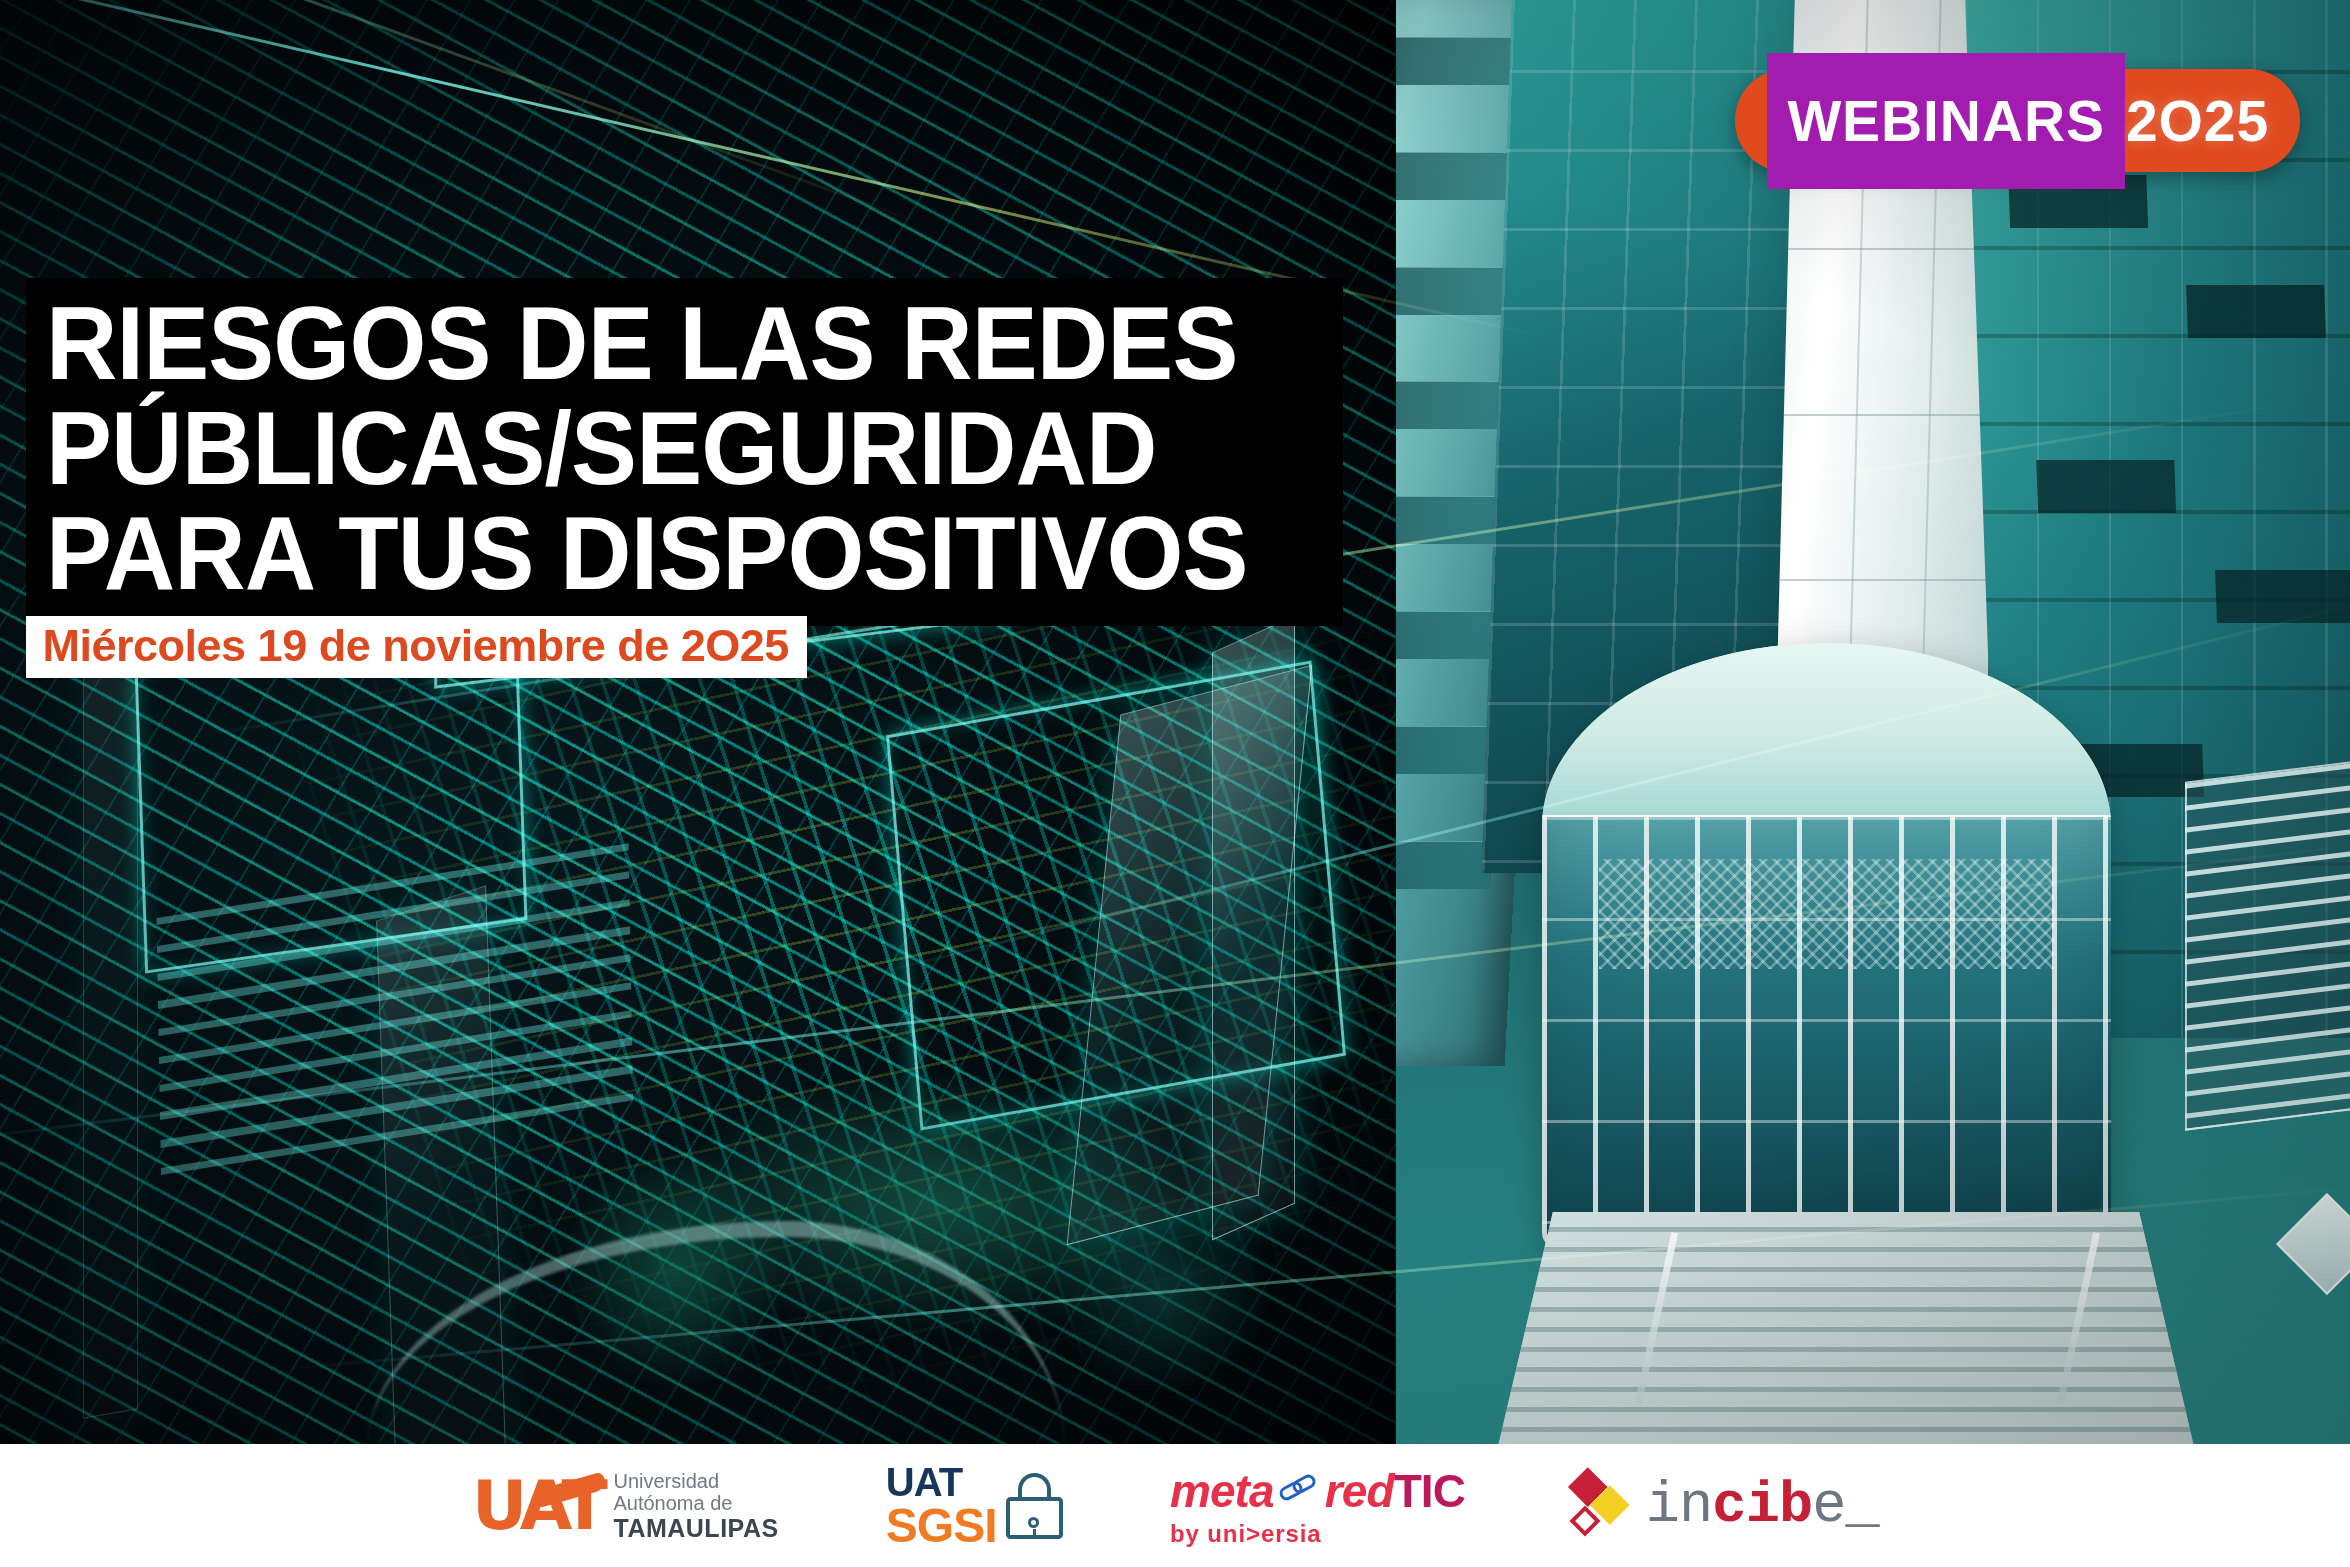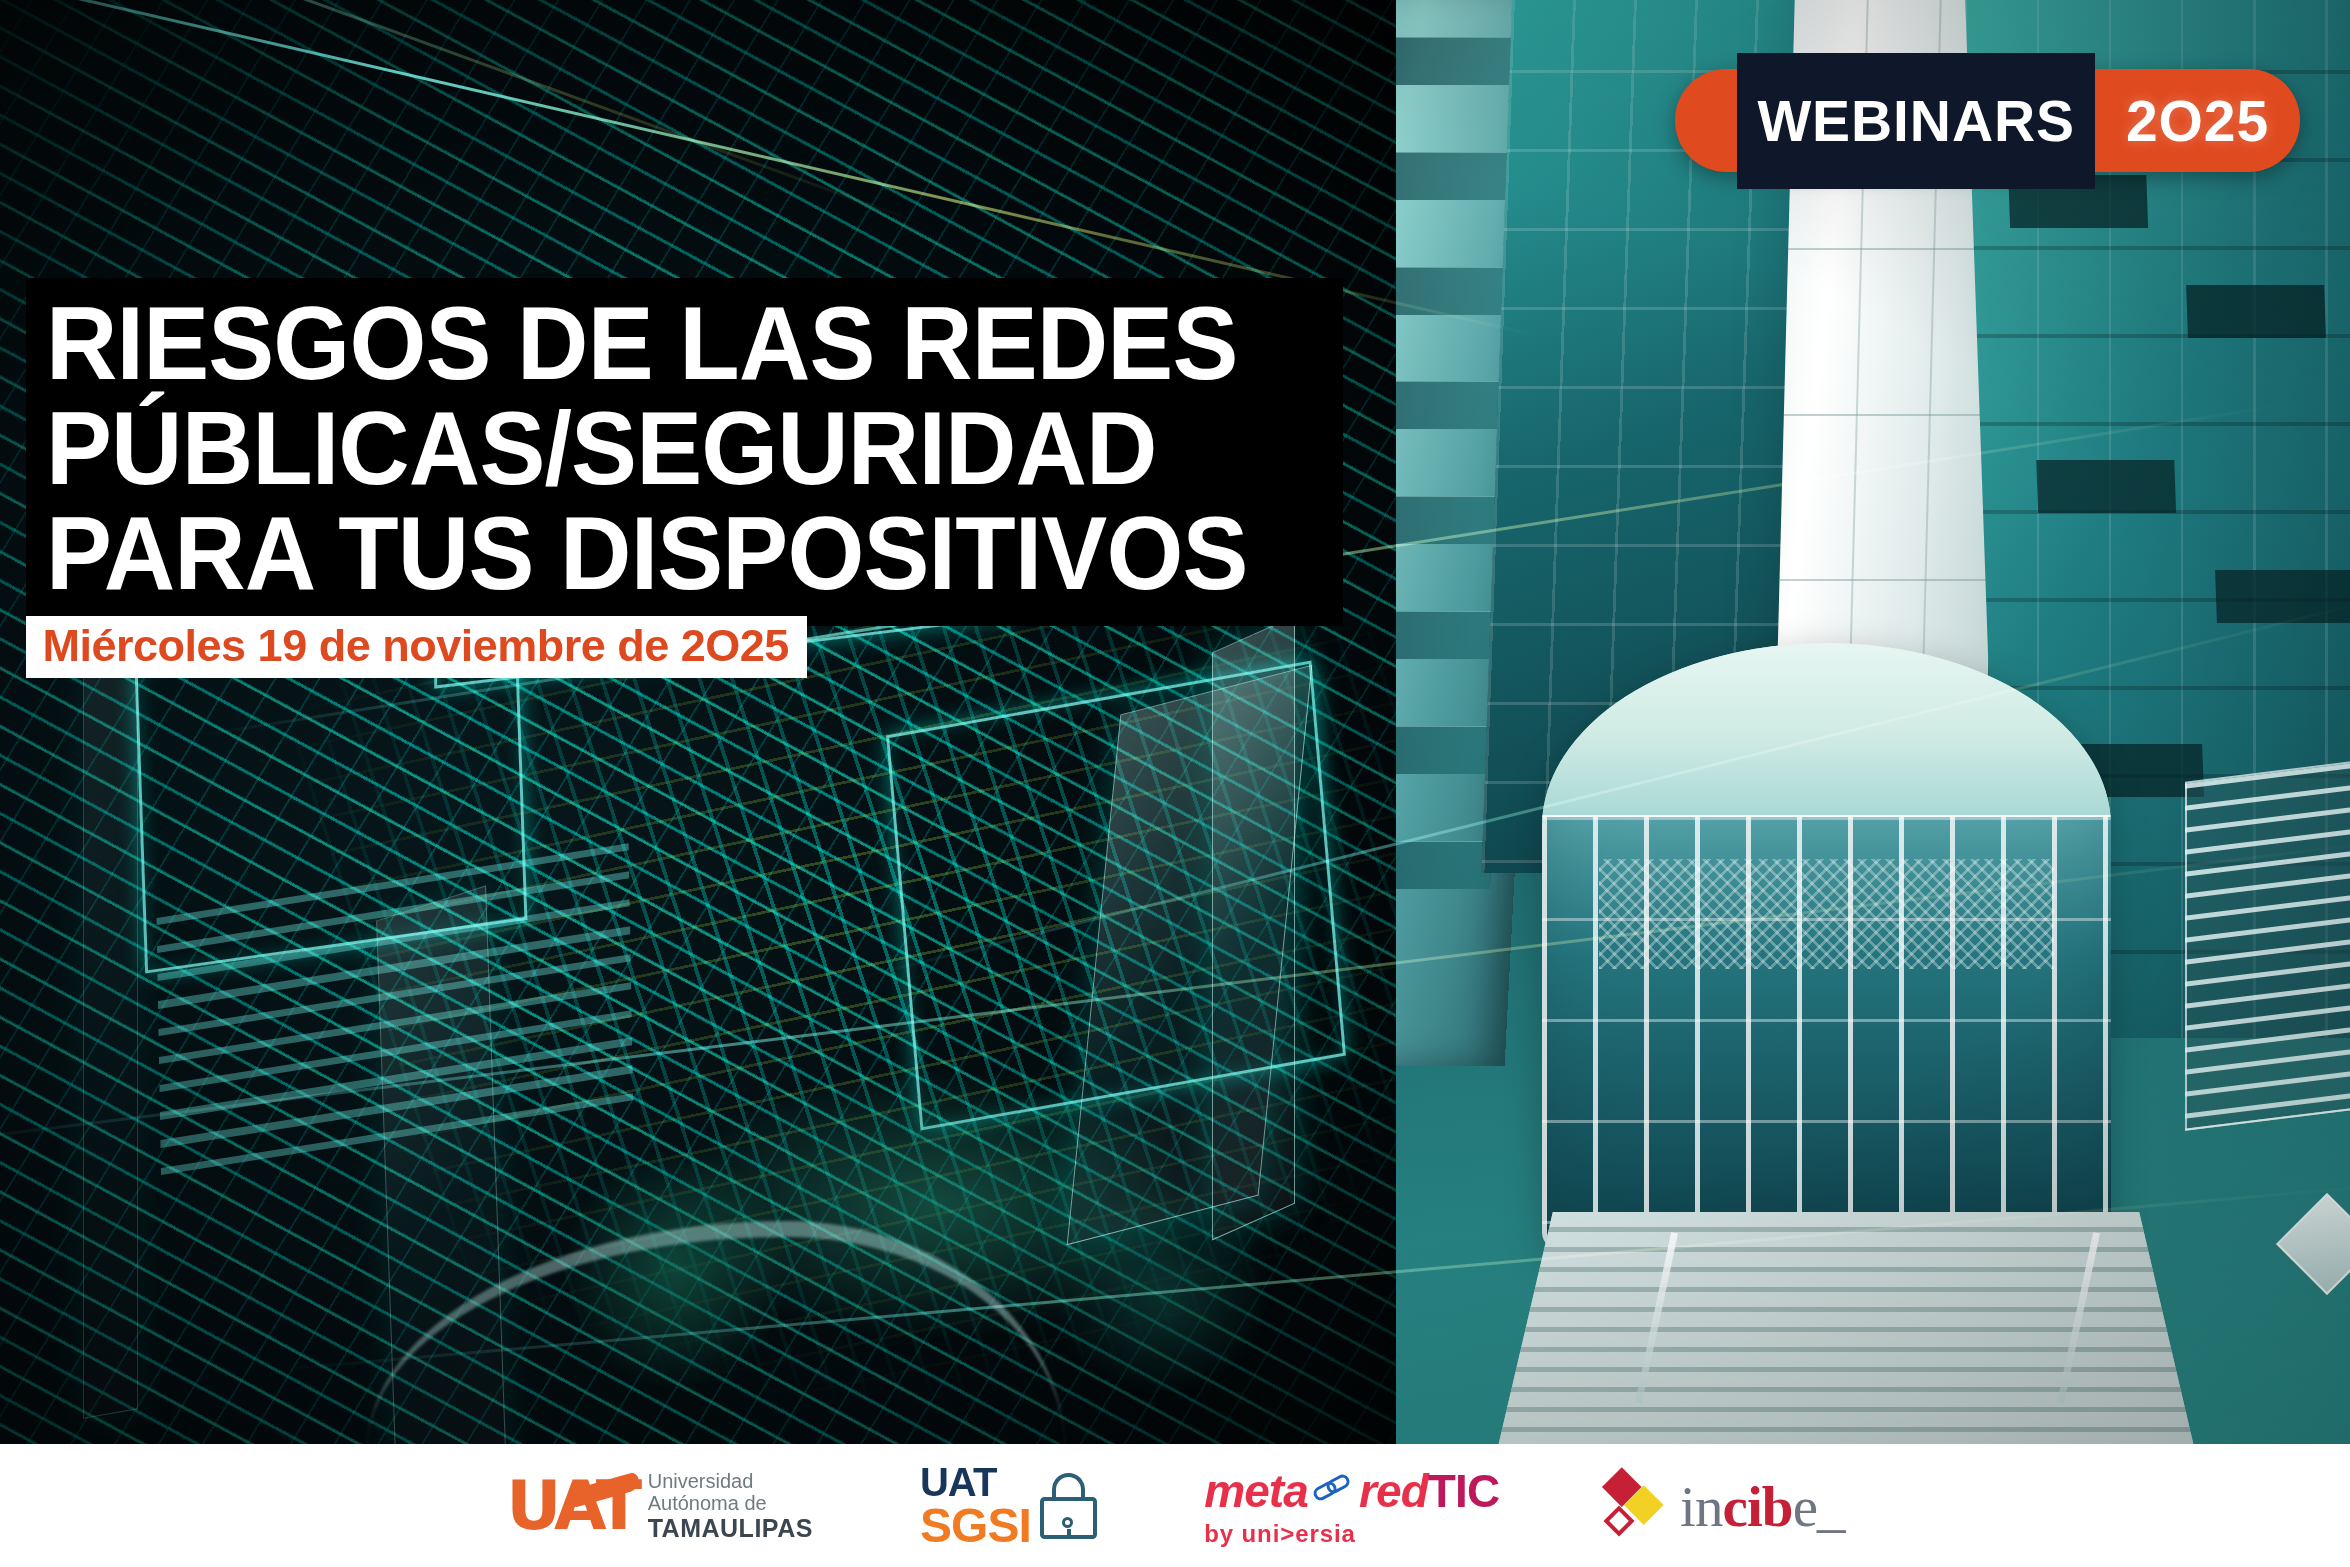--- a/index.html
+++ b/index.html
@@ -234,25 +234,25 @@
     display: flex; align-items: center;
     color: #fff;
     font-size: 57px;
     font-weight: 700;
     letter-spacing: 0.9px;
     text-shadow: 0 0 13px rgba(255,255,255,.25);
     white-space: nowrap;
   }
   .badge-box {
     display: flex; align-items: center;
-    background: #0f172a;
+    background: #a21caf;
     color: #fff;
     font-size: 57px; font-weight: 700;
     padding: 0 20px;
-    margin: -16.5px 31px;
+    margin: -16.5px 1px;
     white-space: nowrap;
     letter-spacing: 0.9px;
   }
 
   
   .title-block {
     position: absolute; left: 26px; top: 278px;
     width: 1317px;
     background: #000;
     padding: 13px 22px 20px 20px;
@@ -349,21 +349,21 @@
   .mrt-link span.b { left: 13px; top: 1.8px; }
   .mrt-sub { font-size: 24px; color: #E8304A; letter-spacing: 0.9px; margin-top: 1.8px; font-weight: bold; }
 
   
   .inc-wrap { gap: 14.7px; align-items: center; }
   .inc-diamonds { position: relative; width: 59px; height: 70px; }
   .dia { position: absolute; width: 27.5px; height: 27.5px; transform: rotate(45deg); }
   .dia.r1 { left: 1.8px; top: 1.8px; background: #C62037; }
   .dia.y  { left: 24px; top: 20px; background: #F2D024; }
   .dia.r2 { left: 1.8px; top: 39px; border: 4.6px solid #C62037; background: transparent; width: 22px; height: 22px; }
-  .inc-text { font-size: 57px; font-weight: 400; letter-spacing: -0.9px; font-family: Liberation Serif, serif; text-align: center; }
+  .inc-text { font-size: 57px; font-weight: 400; letter-spacing: -0.9px; font-family: Liberation Mono, monospace; text-align: center; }
   .inc-g { color: #6E7781; }
   .inc-r { color: #C62037; font-weight: 700; }
   .inc-u { color: #6E7781; }
 </style>
 </head>
 <body>
 
 <div id="poster">
 
   <div class="bg-layer bg-base"></div>

